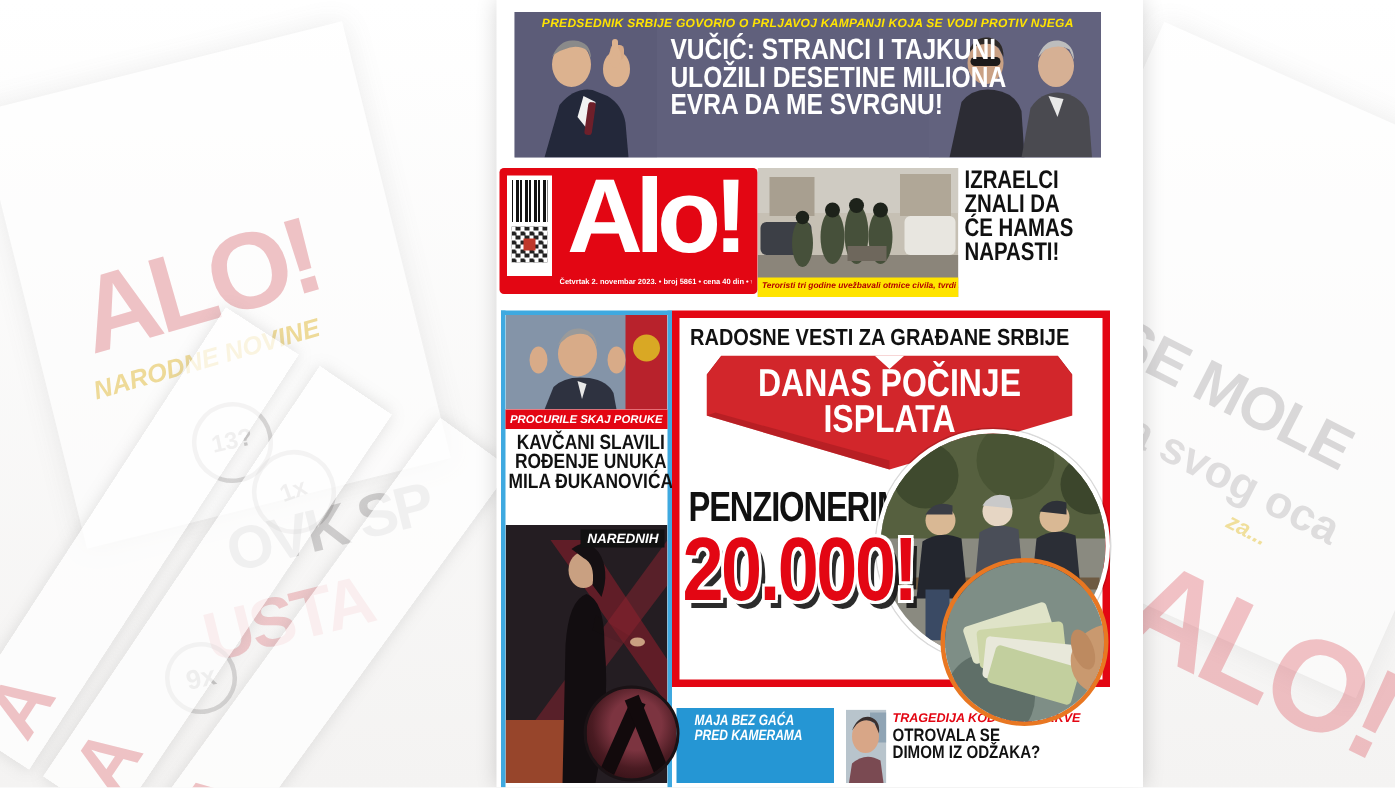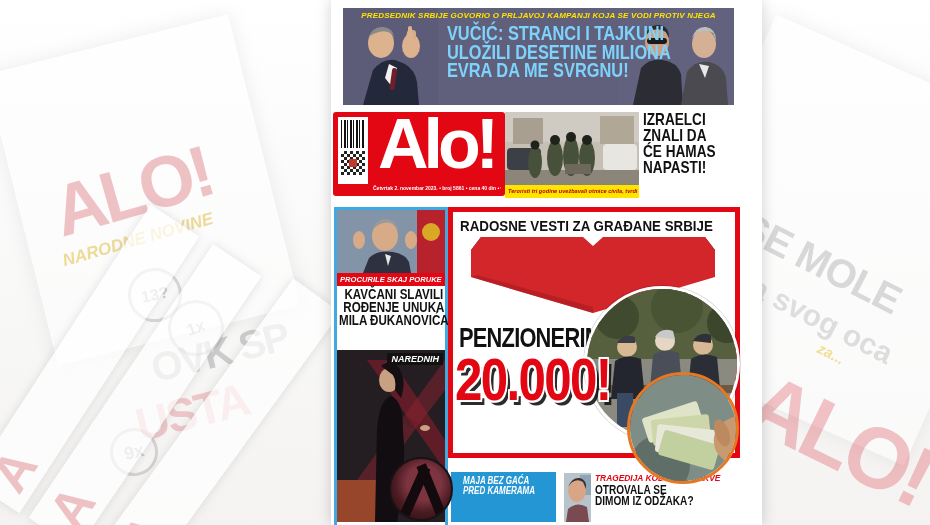--- a/index.html
+++ b/index.html
@@ -35,21 +35,21 @@
   .bg-yellowbit { right:85px; top:345px; font-size:15px; color:rgba(230,195,60,.5); transform:rotate(27deg); font-style:italic; }
 
   
   .page { position:absolute; left:283px; top:0; width:431px; height:525px; background:#fff;
     box-shadow:0 0 14px rgba(0,0,0,.18);margin-left:48px; }
 
   
   .banner { position:absolute; left:12px; top:8px; width:391px; height:97px; background:#60607c; overflow:hidden; }
   .banner-kicker { position:absolute; top:3px; left:0; right:0; text-align:center; color:#ffe400;
     font-size:8px; font-weight:800; font-style:italic; letter-spacing:.2px; }
-  .banner-headline { position:absolute; top:16px; left:88px; right:104px; text-align:right; color:#7dd3fc;
+  .banner-headline { position:absolute; top:16px; left:88px; right:104px; text-align:right; color:#ffffff;
     font-weight:800; font-size:19.5px; line-height:.95; text-transform:uppercase; }
   .banner-headline .cx { display:block; transform:scaleX(.84); transform-origin:50% 50%; white-space:nowrap; }
   .photo { position:absolute; overflow:hidden; }
   .ph-vucic { left:0; top:0; width:95px; height:97px; }
   .ph-duo { right:0; top:0; width:115px; height:97px; }
 
   
   .logo-box { position:absolute; left:2px; top:112px; width:172px; height:84px; background:#e30613; border-radius:3px; }
   .logo-codes { position:absolute; left:5px; top:5px; width:30px; height:67px; background:#fff; }
   .barcode { position:absolute; left:3px; top:3px; width:24px; height:28px;
@@ -268,20 +268,24 @@
     <div class="main-box">
       <div class="mb-kicker">RADOSNE VESTI ZA GRAĐANE SRBIJE</div>
       <div class="ribbon">
         <svg width="244" height="80" viewBox="0 0 244 80">
           <polygon points="10,0 0,13 10,15" fill="#8e1318"></polygon>
           <polygon points="234,0 244,13 234,15" fill="#8e1318"></polygon>
           <polygon points="10,0 234,0 244,13 244,40 122,76 0,40 0,13" fill="#d2262b"></polygon>
           <polygon points="0,40 122,76 122,70 6,38" fill="#a61b20" opacity=".6"></polygon>
           <polygon points="112,0 132,0 122,9" fill="#ffffff"></polygon>
         </svg>
+        <div class="ribbon-text">
+          <span class="cx">DANAS POČINJE</span>
+          <span class="cx">ISPLATA</span>
+        </div>
       </div>
       <div class="mb-penzionerima">PENZIONERIMA</div>
       <div class="mb-amount">20.000!</div>
       <div class="mb-subs">
       </div>
     </div>
 
     <div class="circle ph-pensioners">
       <svg width="156" height="156" viewBox="0 0 156 156">
         <rect width="156" height="156" fill="#8a8a80"></rect>

